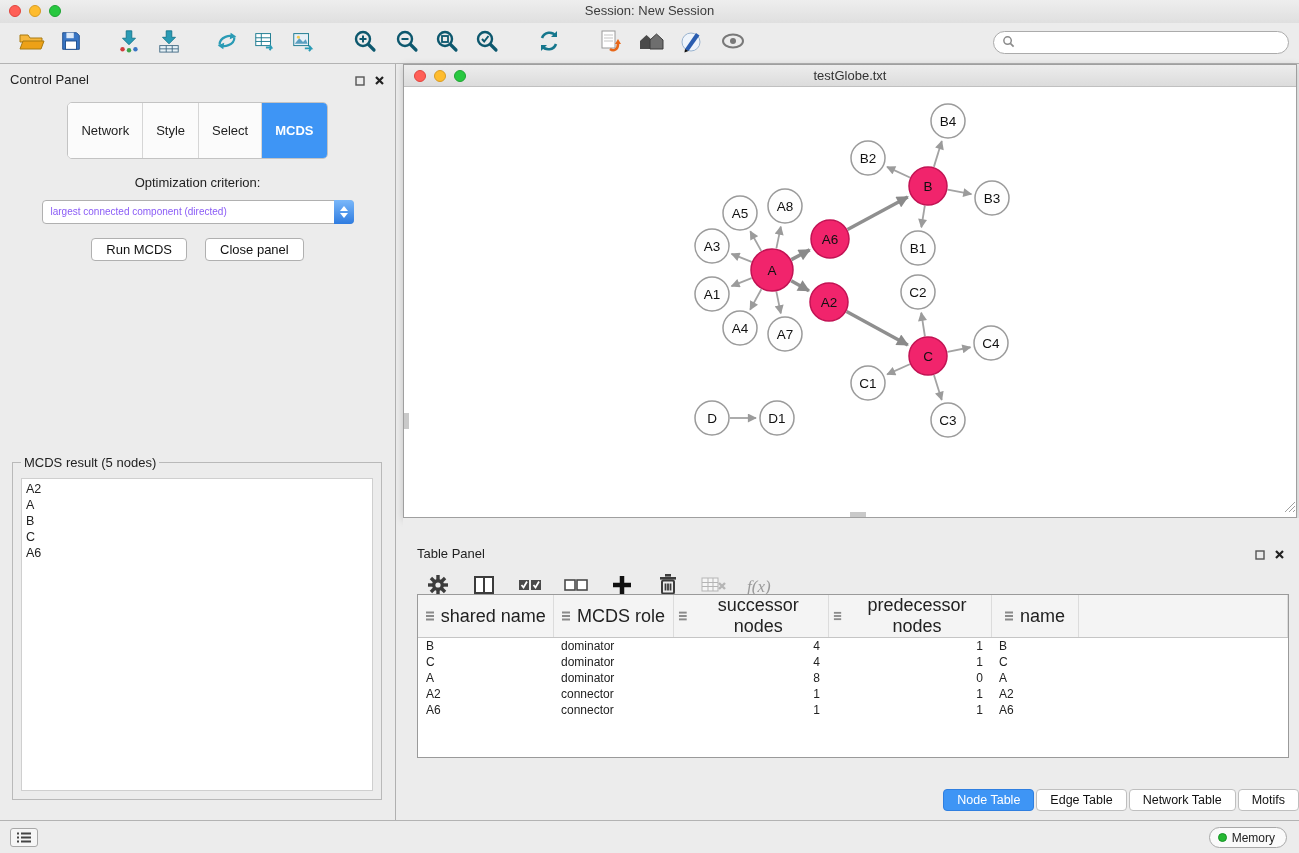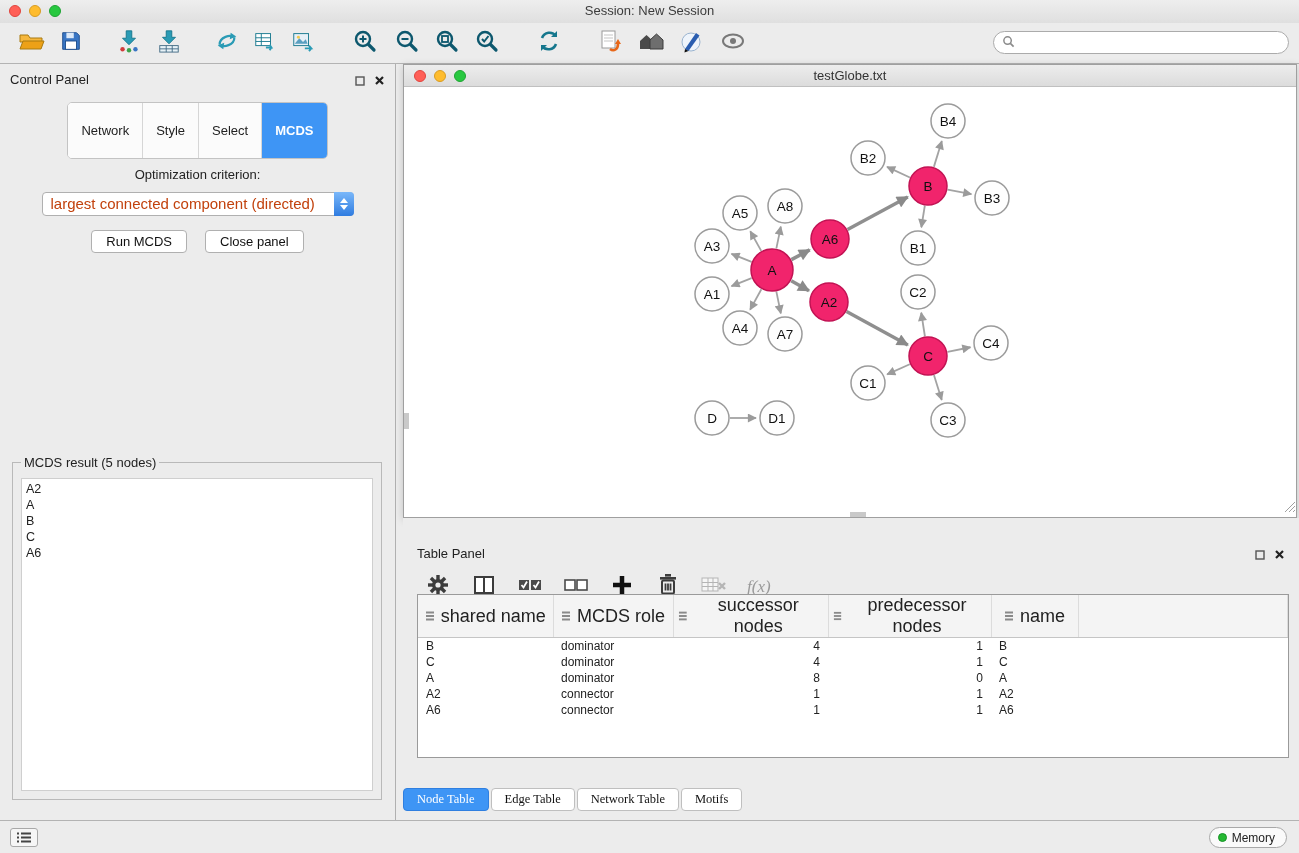--- a/index.html
+++ b/index.html
@@ -38,25 +38,25 @@
     background:#ececec; border-right:1px solid #b0b0b0;
   }
   .panel-header { position:relative; height:30px; }
   .panel-title { position:absolute; left:10px; top:8px; font-size:13px; color:#222; }
   .win-icons { position:absolute; right:10px; top:8px; display:flex; gap:9px; align-items:center; }
   .tabs-row { display:flex; justify-content:center; margin-top:8px; }
   .seg { display:flex; border:1px solid #c3c3c3; border-radius:5px; overflow:hidden; background:#fbfbfb; }
   .seg .tab { padding:20px 13px; font-size:13px; color:#222; border-right:1px solid #d6d6d6; background:#fbfbfb; }
   .seg .tab:last-child { border-right:none;font-weight:bold; }
   .seg .tab.active { background:#3e95f5; color:#fff; }
-  .opt-label { text-align:center; margin-top:8px; font-size:13px; }
+  .opt-label { text-align:center; margin-top:16px; font-size:13px; }
   .combo {
     position:relative; width:312px; height:24px; margin:10px auto 0;
     background:#fff; border:1px solid #b0b0b0; border-radius:4px;
-    font-size:15px; line-height:22px; padding-left:8px; color:#c2410c;
+    font-size:10px; line-height:22px; padding-left:8px; color:#8b5cf6;
   }
   .combo .stepper {
     position:absolute; right:-1px; top:-1px; width:20px; height:24px;
     background:linear-gradient(#7ab8fa,#2f7ce0); border-radius:0 4px 4px 0;
     display:flex; flex-direction:column; align-items:center; justify-content:center; gap:2px;
   }
   .tri-up { width:0; height:0; border-left:4px solid transparent; border-right:4px solid transparent; border-bottom:5px solid #fff; }
   .tri-down { width:0; height:0; border-left:4px solid transparent; border-right:4px solid transparent; border-top:5px solid #fff; }
   .btn-row { display:flex; justify-content:center; gap:18px; margin-top:14px; }
   .mac-btn {
@@ -101,21 +101,21 @@
   table.node-table th {
     height:21px; background:#f4f4f4; font-weight:normal; font-size:18px;
     border-right:1px solid #dcdcdc; border-bottom:1px solid #c5c5c5; padding:0 4px;
   }
   .th-inner { display:flex; align-items:center; justify-content:center; gap:5px; }
   table.node-table td { height:16px; padding:0 8px; white-space:nowrap; overflow:hidden; }
   td.c0 { padding-left:10px; } td.c1 { padding-left:8px; }
   td.c2 { text-align:right; padding-right:14px; }
   td.c3 { text-align:right; padding-right:14px; }
   td.c4 { padding-left:14px; }
-  .tp-tabs { position:absolute; bottom:9px; left:0; right:0; display:flex; justify-content:flex-start; gap:2px;font-family:Liberation Serif, serif; }
+  .tp-tabs { position:absolute; bottom:9px; left:0; right:0; display:flex; justify-content:flex-end; gap:2px; }
   .tp-tab {
     font-size:12.5px; padding:3px 13px; background:#fff; border:1px solid #bfbfbf;
     border-radius:4px; color:#111;
   }
   .tp-tab.active { background:#3e95f5; border-color:#2f7fe0; color:#fff; }
   
   .statusbar { position:absolute; bottom:0; left:0; right:0; height:33px; background:#ececec; border-top:1px solid #b3b3b3; }
   .sb-left-btn {
     position:absolute; left:10px; top:7px; width:28px; height:19px;
     border:1px solid #a8a8a8; border-radius:3px; background:#f6f6f6;

